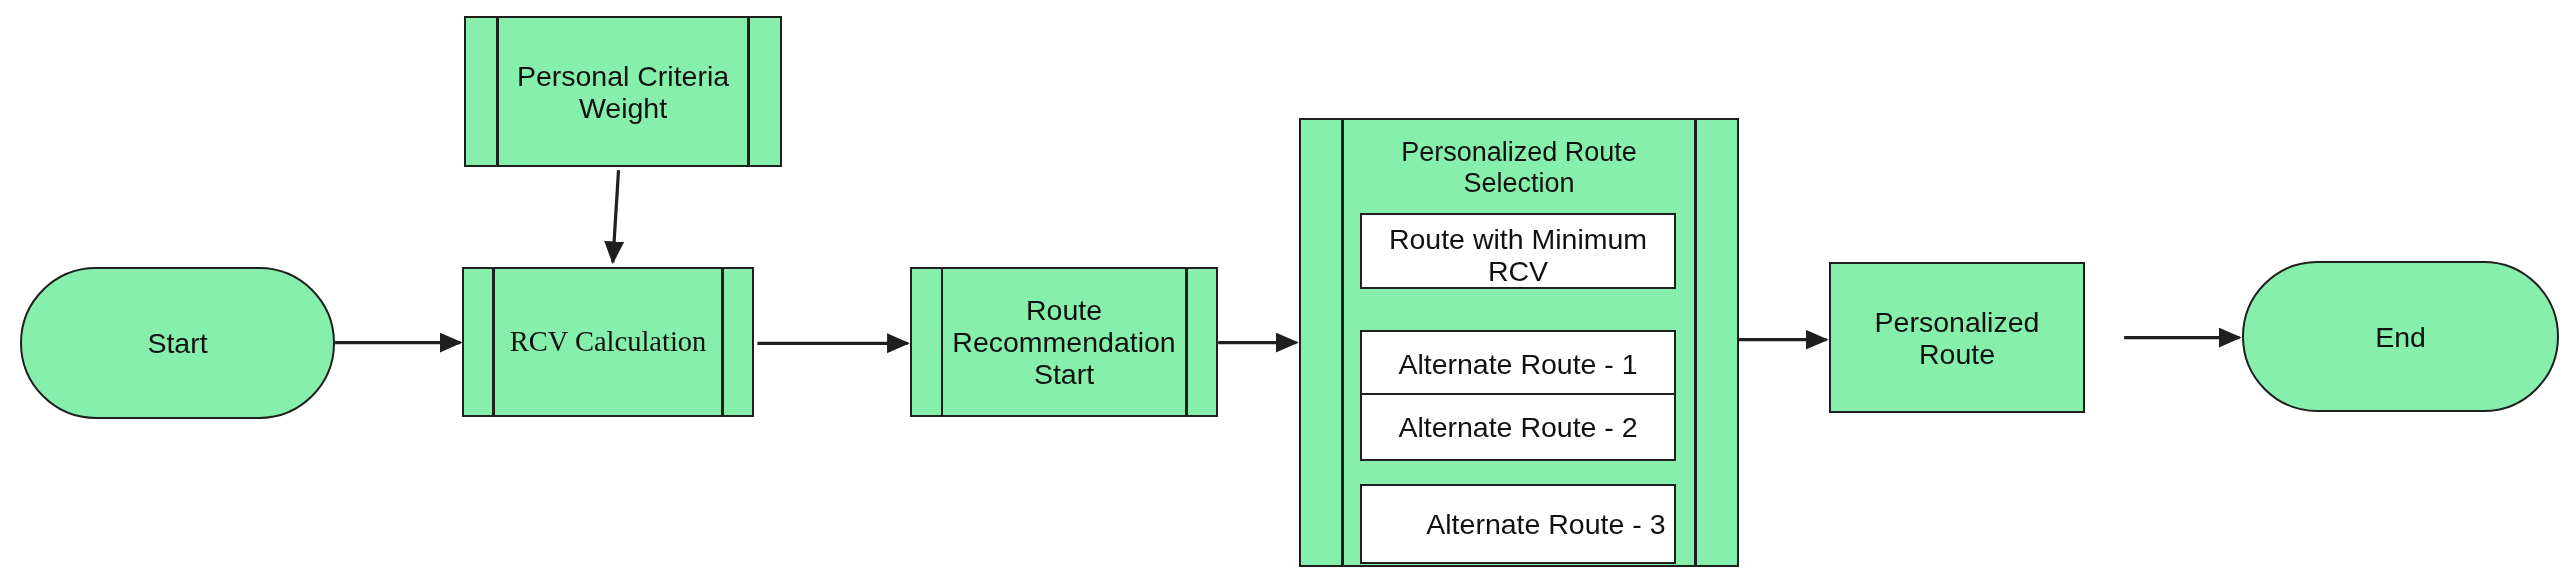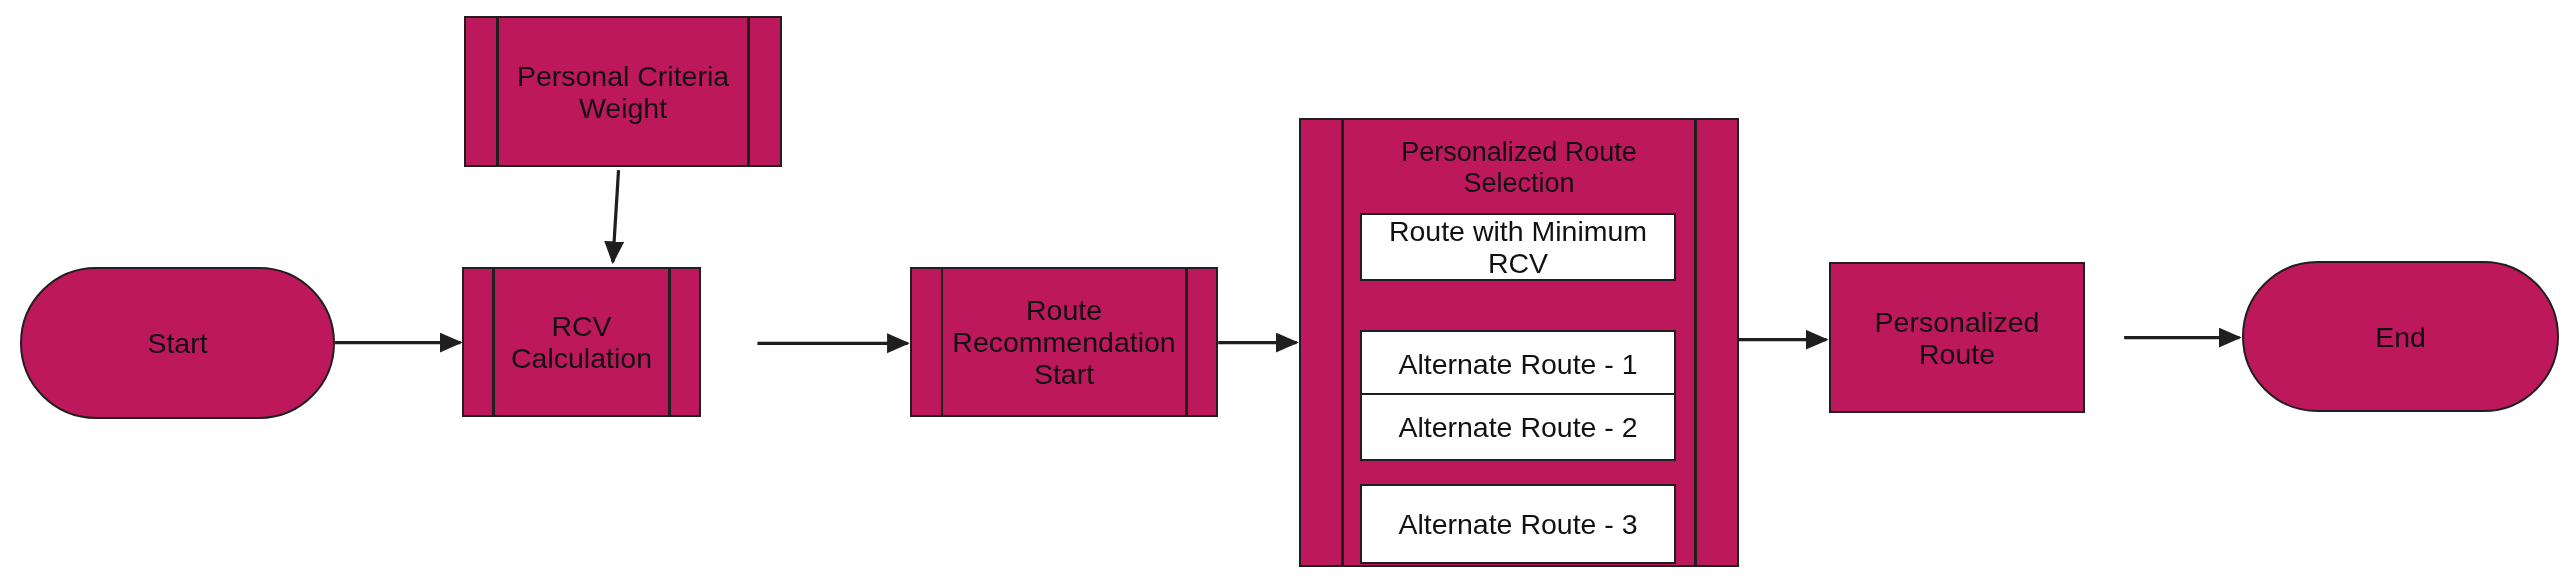--- a/index.html
+++ b/index.html
@@ -22,21 +22,21 @@
     top: 0;
   }
   .connectors line {
     stroke: #1f1f1f;
     stroke-width: 4.5;
   }
   .node {
     position: absolute;
     box-sizing: border-box;
     border: 2.8px solid #1f1f1f;
-    background: #be185d;
+    background: #86efac;
     display: flex;
     align-items: center;
     justify-content: center;
     text-align: center;
     font-size: 28.5px;
     line-height: 32px;
   }
   .node .lbl { display: block; }
   .terminator {
     border-radius: 78px;
@@ -48,21 +48,21 @@
     top: 0;
     bottom: 0;
     width: 2.8px;
     background: #1f1f1f;
   }
   .predef::before { left: var(--inset); }
   .predef::after  { right: var(--inset); }
 
   #n-start { left: 20px;   top: 267px; width: 315px; height: 152px; text-align: right; }
   #n-pcw   { left: 464px;  top: 16.4px;  width: 318px; height: 151px; --inset: 30px; padding: 0 37px; }
-  #n-rcv   { left: 462px;  top: 267px; width: 239px; height: 150px; --inset: 28px; padding: 0 34px; }
+  #n-rcv   { left: 462px;  top: 267px; width: 292px; height: 150px; --inset: 28px; padding: 0 34px; font-family: Liberation Serif, serif; }
   #n-rrs   { left: 910px; top: 267px; width: 308px; height: 150px; --inset: 28.5px; padding: 0 34px; }
   #n-pr    { left: 1829px; top: 262px; width: 256px; height: 151px; padding: 0 14.2px; }
   #n-end   { left: 2242px; top: 261px; width: 317px; height: 151px; }
 
   #n-prs {
     left: 1299px; top: 118px; width: 440px; height: 449px;
     --inset: 40px;
     display: block;
   }
   .prs-title {
@@ -82,24 +82,24 @@
     border: 2.8px solid #1f1f1f;
     background: #ffffff;
     display: flex;
     align-items: center;
     justify-content: center;
     text-align: center;
     font-size: 28.5px;
     line-height: 32px;
     padding: 0 8.5px;
   }
-  #sub-0 { top: 93px; height: 68px; }
+  #sub-0 { top: 93px; height: 76px; align-items: flex-end; }
   #sub-1 { top: 182px; height: 68px; margin-top: 28px; }
   #sub-2 { top: 273px; height: 68px; }
-  #sub-3 { top: 364px; height: 80px; }
+  #sub-3 { top: 364px; height: 80px; justify-content: flex-end; }
 </style>
 </head>
 <body>
 
 <div class="canvas">
 
   <svg class="connectors" width="2576" height="584" viewBox="0 0 3616 820">
     <defs>
       <marker id="ah" markerUnits="userSpaceOnUse" markerWidth="36" markerHeight="30" refX="29" refY="14" orient="auto">
         <path d="M0,0 L32,14 L0,28 Z" fill="#1f1f1f"></path>

